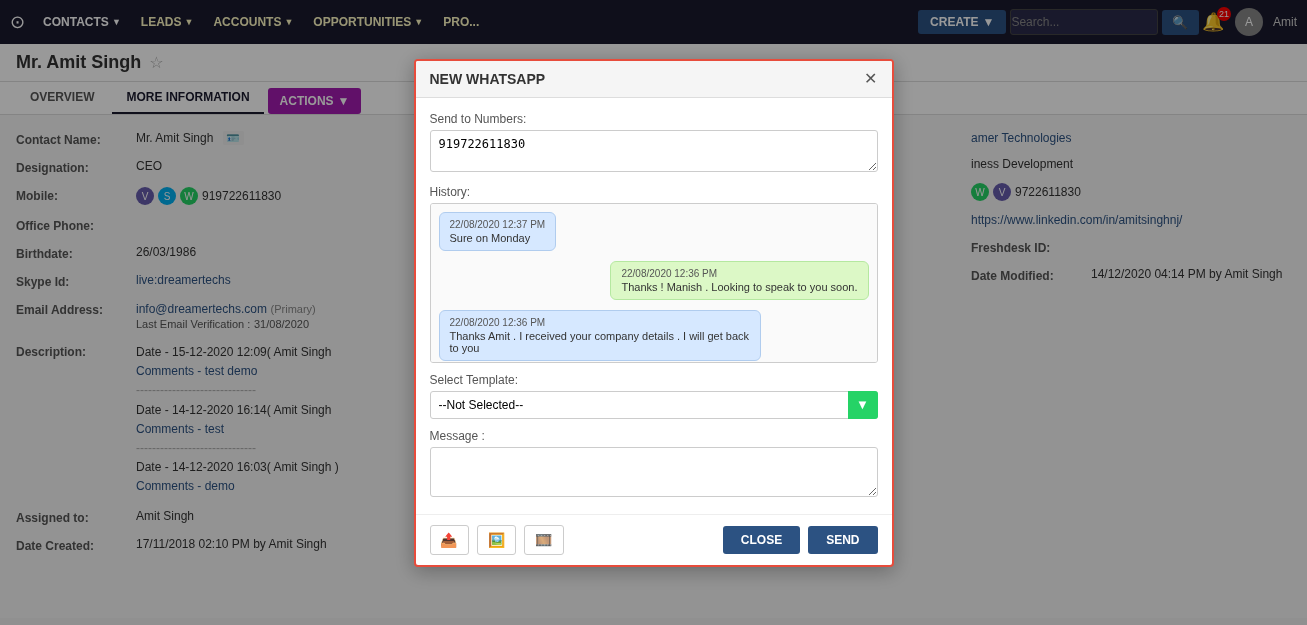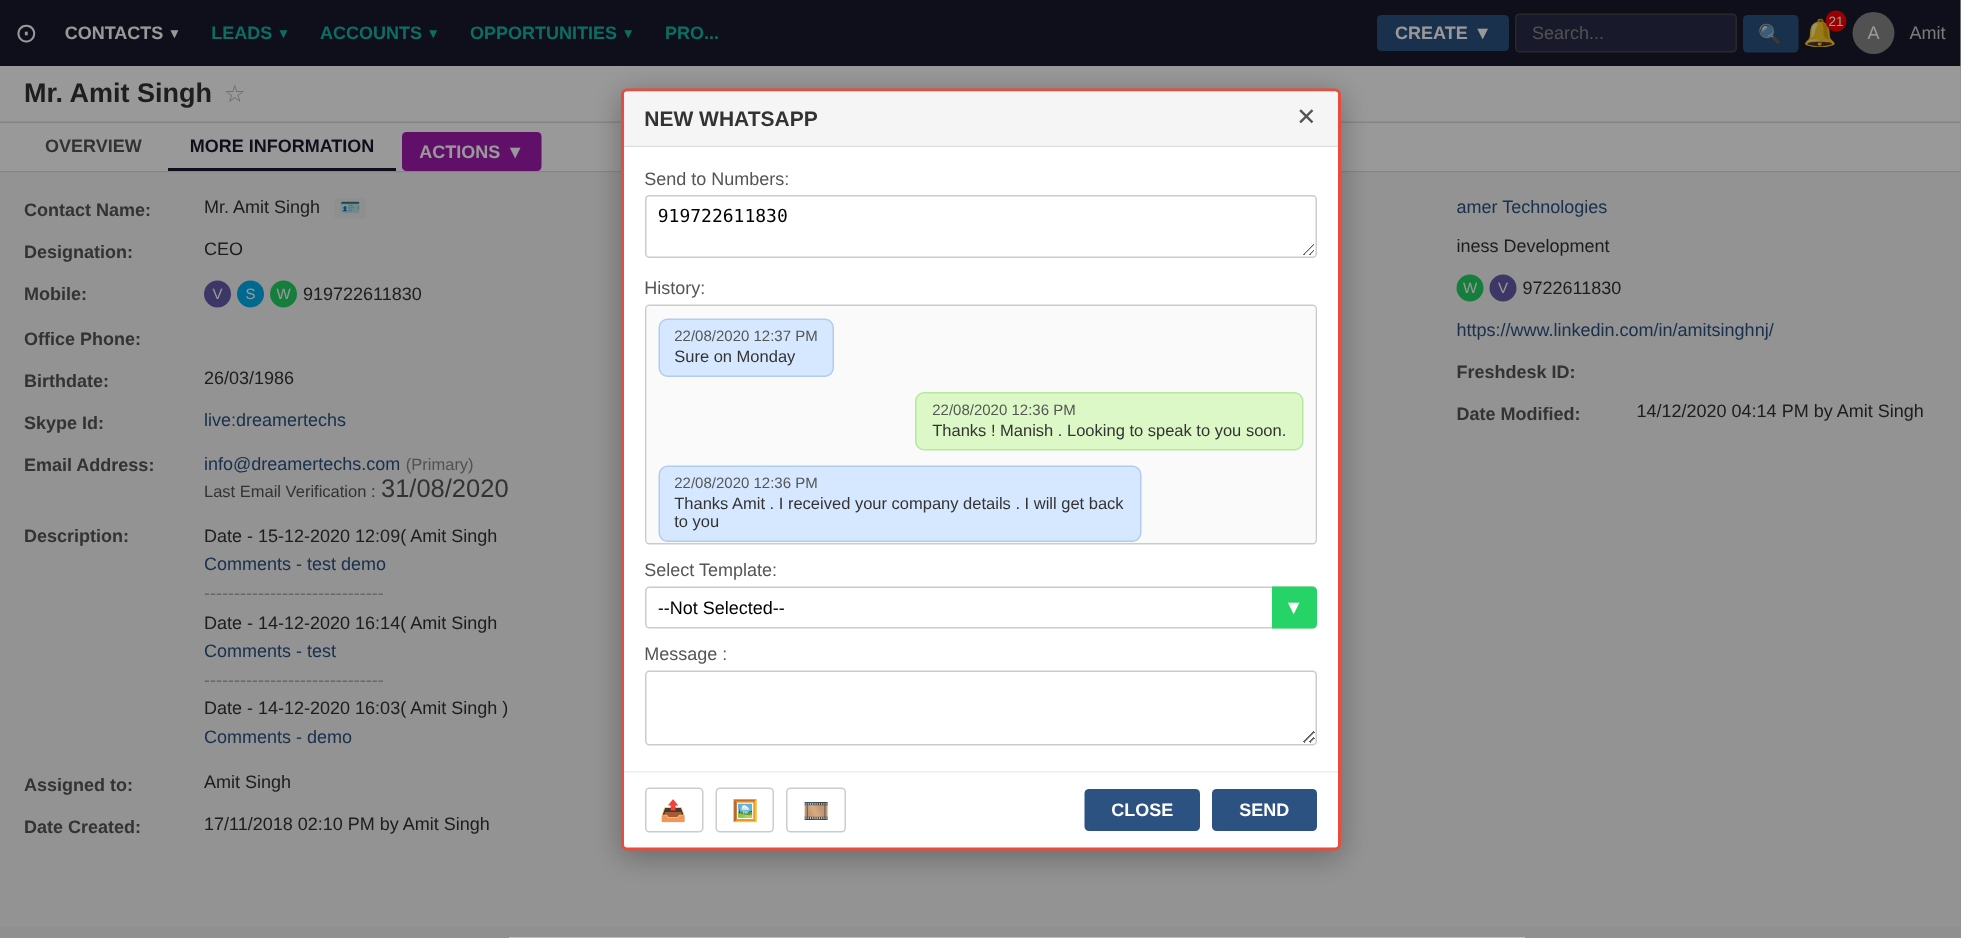--- a/index.html
+++ b/index.html
@@ -13,21 +13,21 @@
       height: 44px;
       padding: 0 10px;
       gap: 4px;
     }
     .nav-logo {
       color: white;
       font-size: 18px;
       margin-right: 6px;
     }
     .nav-item {
-      color: #14b8a6;
+      color: #fef9c3;
       font-size: 12px;
       font-weight: bold;
       padding: 4px 8px;
       cursor: pointer;
       display: flex;
       align-items: center;
       gap: 3px;
       white-space: nowrap;
     }
     .nav-item.active { color: white; }
@@ -43,21 +43,21 @@
       font-weight: bold;
       cursor: pointer;
       display: flex;
       align-items: center;
       gap: 4px;
     }
     .nav-search {
       background: #2a2a4a;
       border: 1px solid #444;
       color: white;
-      padding: 5px 10px;
+      padding: 5px 0;
       border-radius: 3px;
       font-size: 12px;
       width: 148px;
     }
     .nav-search::placeholder { color: #888; }
     .nav-search-btn {
       background: #2c5282;
       border: none;
       color: white;
       padding: 5px 10px;
@@ -458,21 +458,21 @@
       <span class="field-value link">live:dreamertechs</span>
     </div>
 
     <div class="field-row">
       <span class="field-label">Email Address:</span>
       <div>
         <span class="field-value link">info@dreamertechs.com</span>
         <span class="field-value primary-tag">(Primary)</span>
         <br>
         <span style="color:#555;font-size:11px;">Last Email Verification :</span>
-        <span style="color:#555;font-size:17px;">31/08/2020</span>
+        <span style="color:#555;font-size:11px;">31/08/2020</span>
       </div>
     </div>
 
     <div class="field-row">
       <span class="field-label">Description:</span>
       <div class="description-text">
         <div class="date-line">Date - 15-12-2020 12:09( Amit Singh</div>
         <div class="comment-line">Comments - test demo</div>
         <div class="divider">------------------------------</div>
         <div class="date-line">Date - 14-12-2020 16:14( Amit Singh</div>

